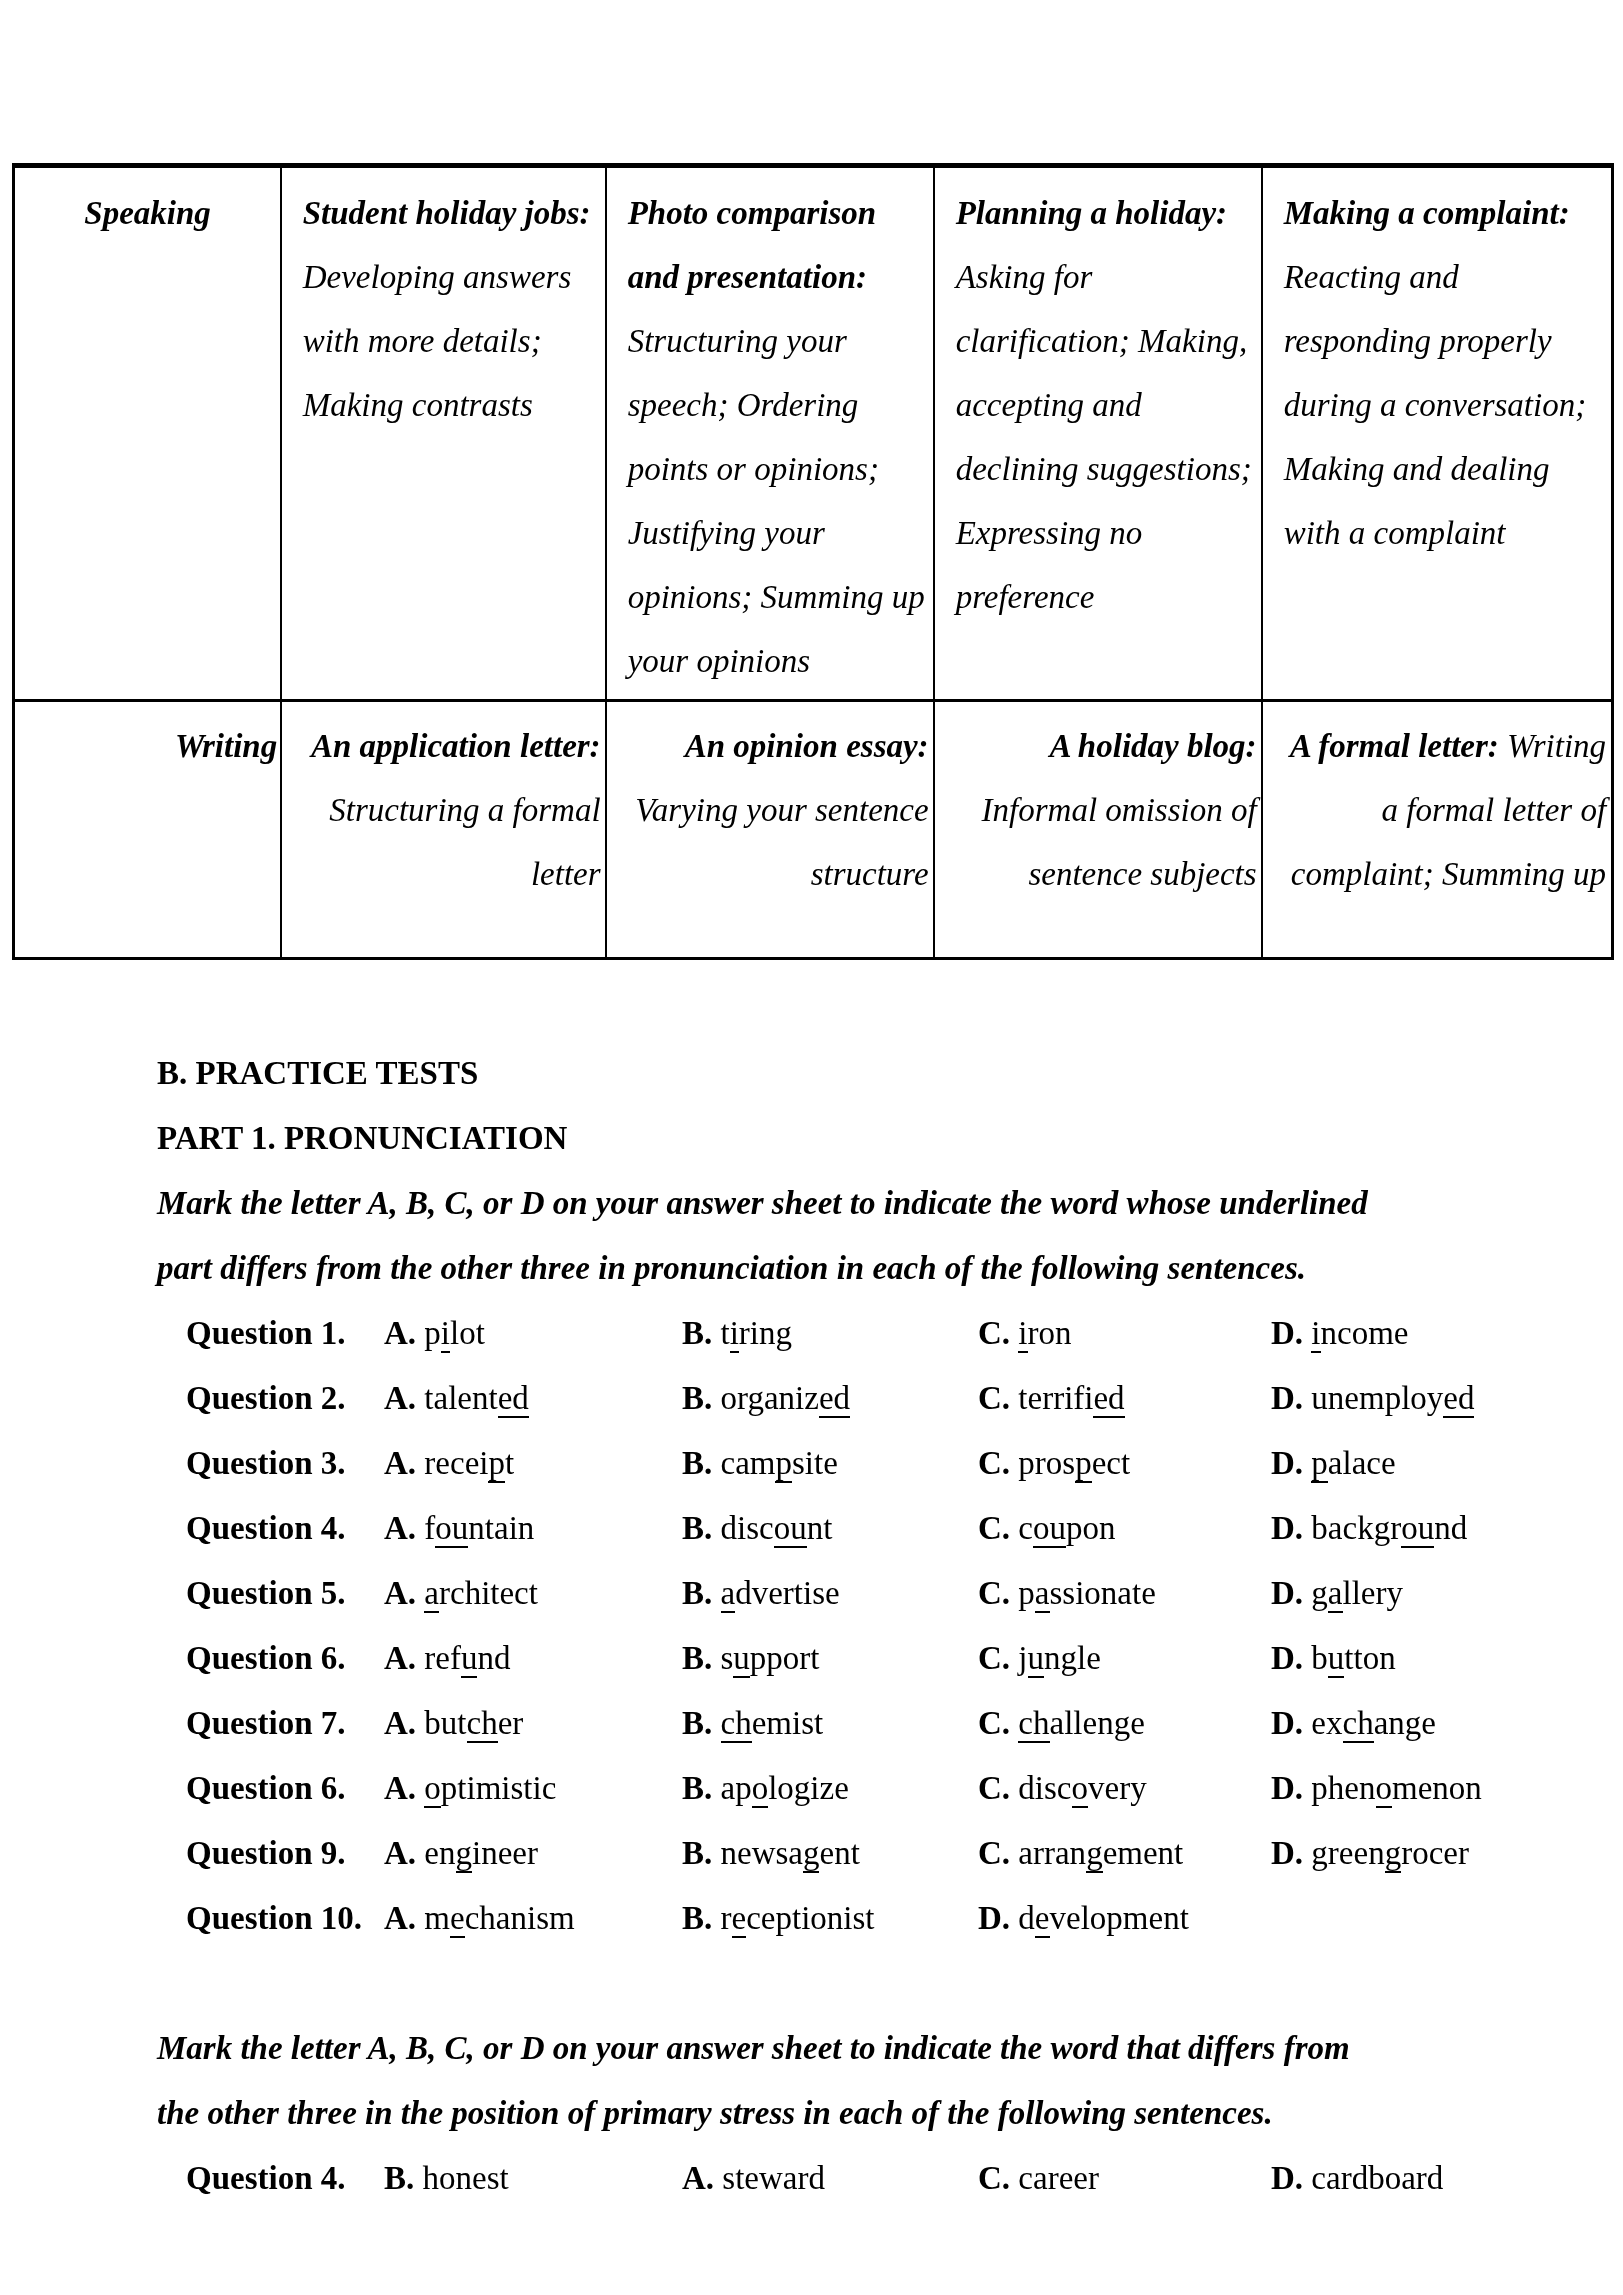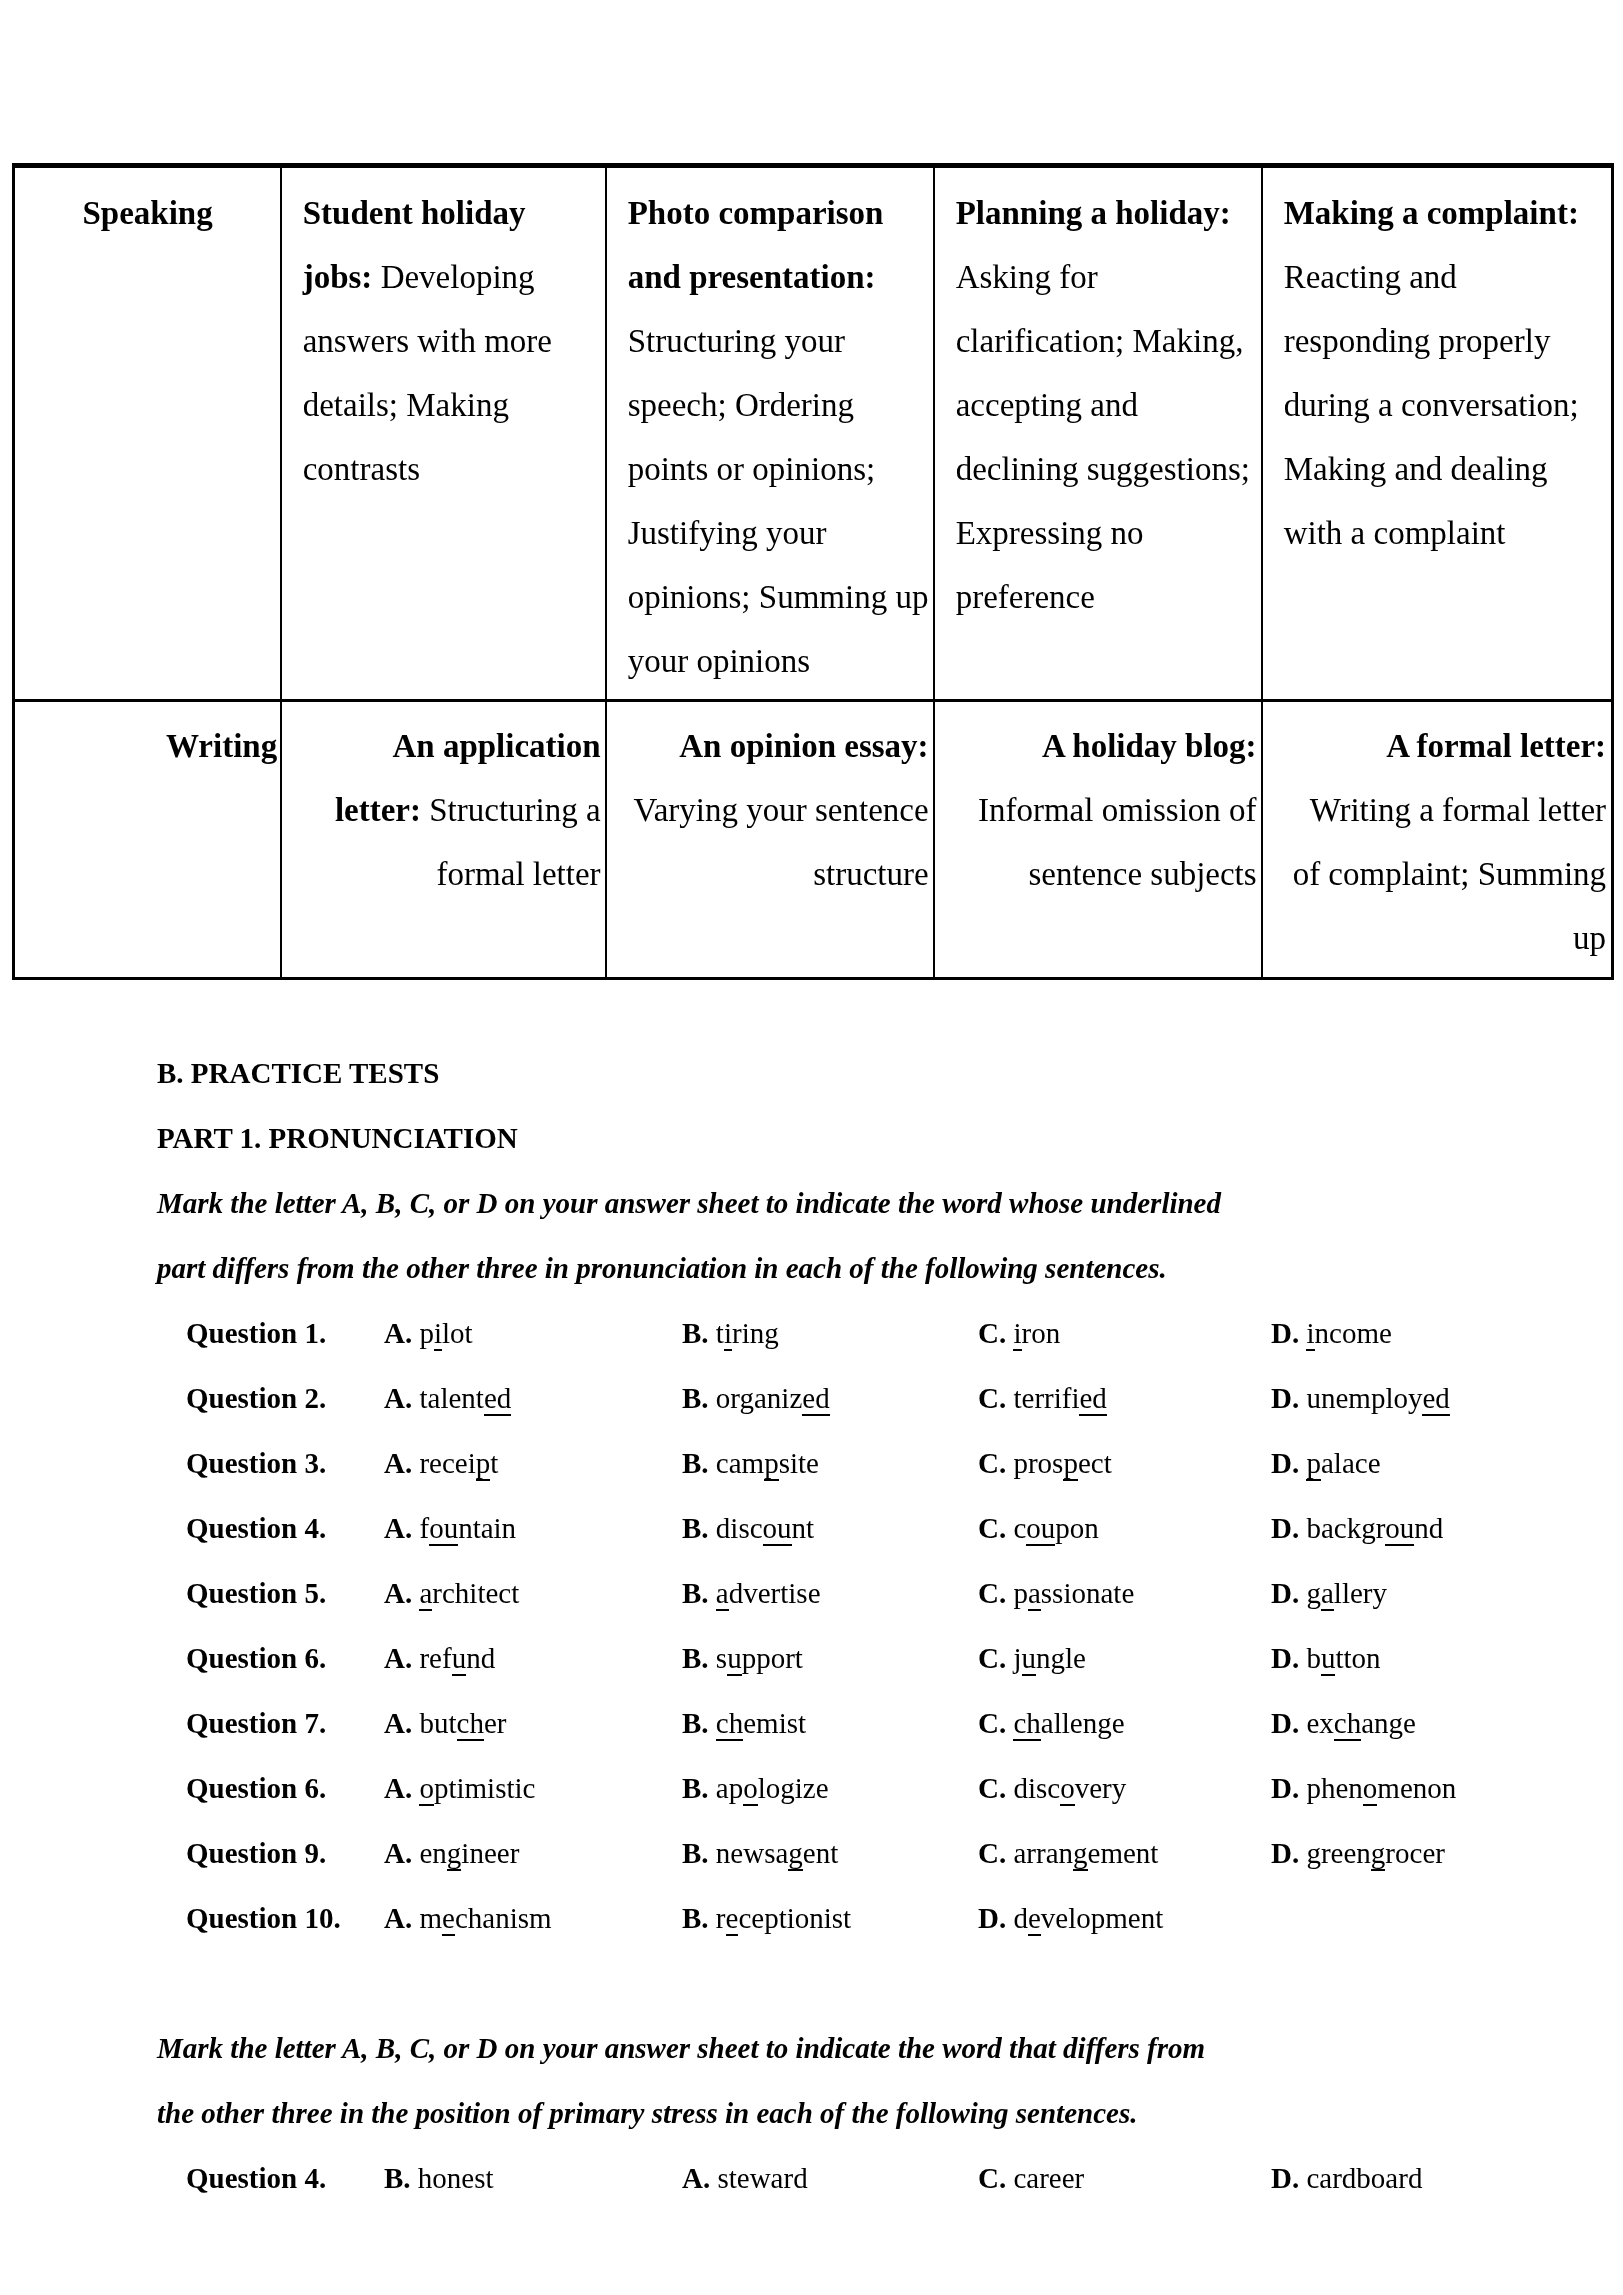--- a/index.html
+++ b/index.html
@@ -17,21 +17,21 @@
   .course-table {
     position: absolute;
     top: 163px;
     left: 11.8px;
     width: 1600px;
     border-collapse: collapse;
     table-layout: fixed;
     font-size: 33px;
     line-height: 64px;
   }
-  .course-table { border: 3.1px solid #000; border-top-width: 5.5px; }
+  .course-table { border: 3.1px solid #000; border-top-width: 5.5px; font-style: italic; }
   .course-table td {
     border: 2.4px solid #000;
     vertical-align: top;
     padding: 12.6px 4.7px 6.3px 20.4px;
   }
   .course-table tr.row-speaking td { border-bottom-width: 3.9px; height: 501px; }
   .course-table tr.row-writing td { height: 236px; text-align: right; }
   .course-table td.label-cell {
     text-align: center;
     font-weight: bold;
@@ -39,21 +39,21 @@
     padding-right: 3.1px;
   }
   .course-table .cell-bold { font-weight: bold; }
 
   
   .body-text {
     position: absolute;
     left: 157px;
     top: 1041px;
     width: 1414px;
-    font-size: 29px;
+    font-size: 33px;
   }
   .line { height: 65px; line-height: 65px; white-space: nowrap; }
   .heading { font-weight: bold; }
   .instr-line { font-style: italic; font-weight: bold; }
   .blank-line { height: 65px; }
 
   .qrow {
     display: grid;
     grid-template-columns: 198px 298px 296px 293px 1fr;
     height: 65px;

